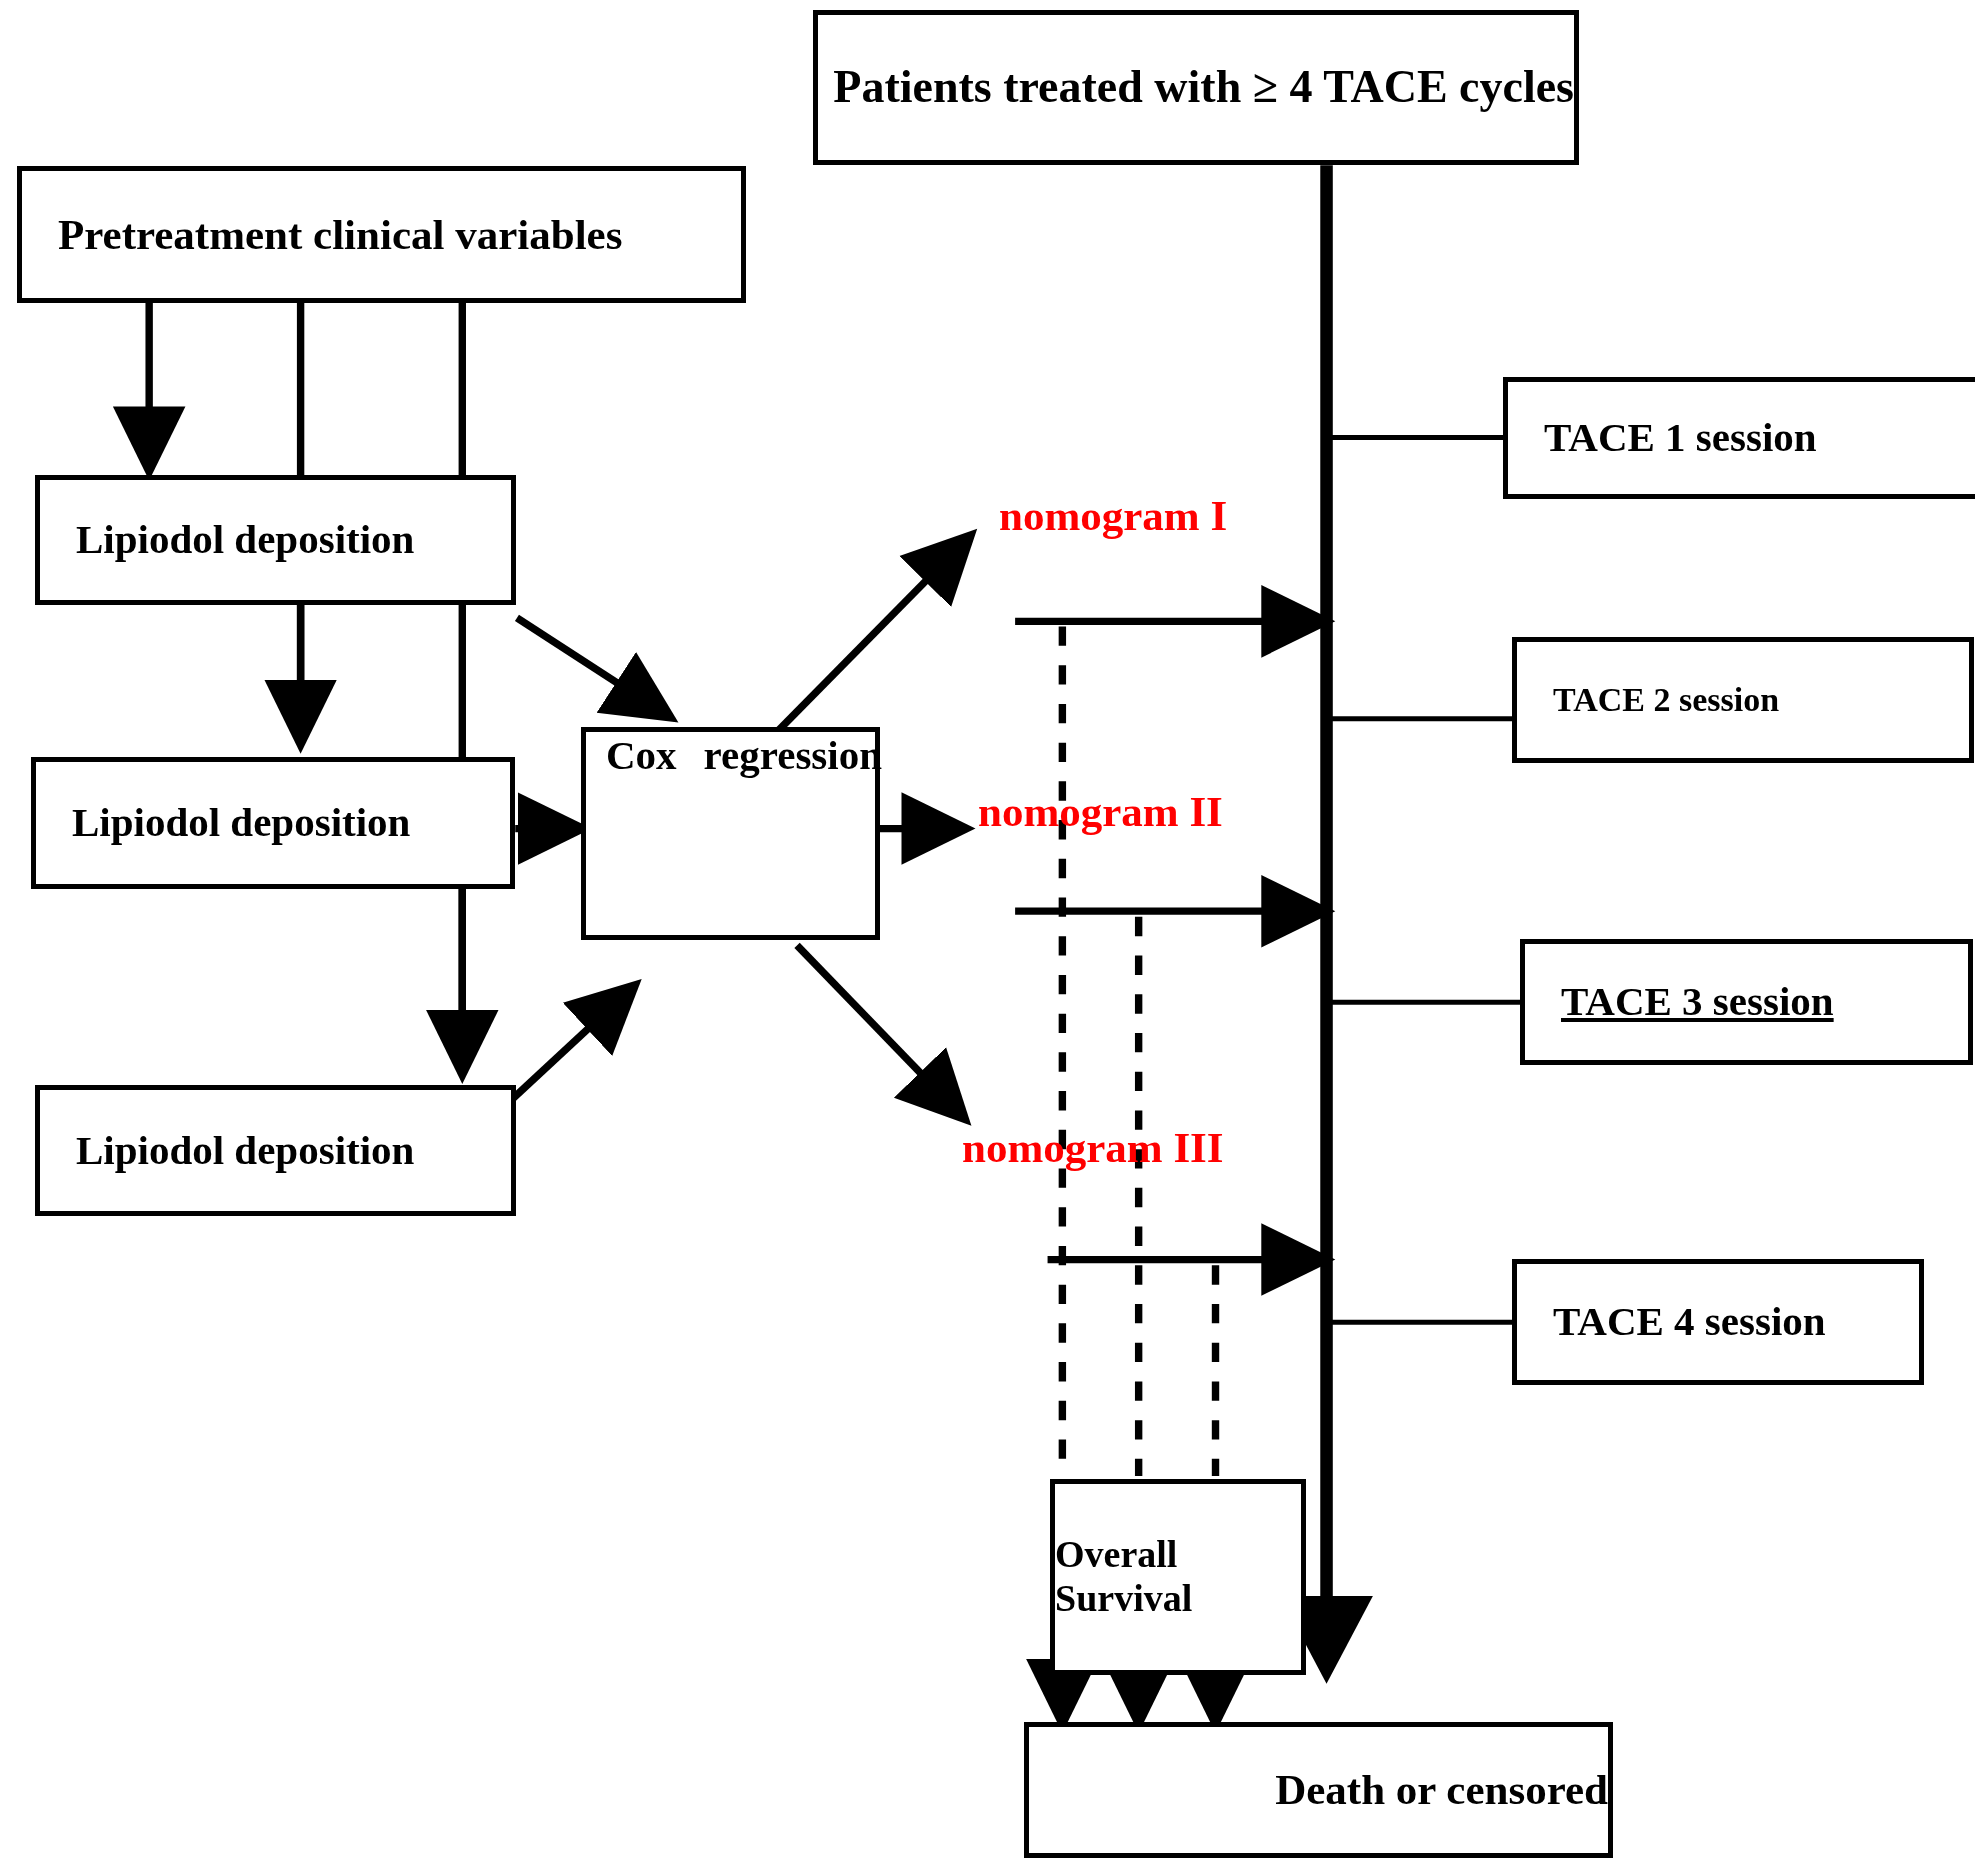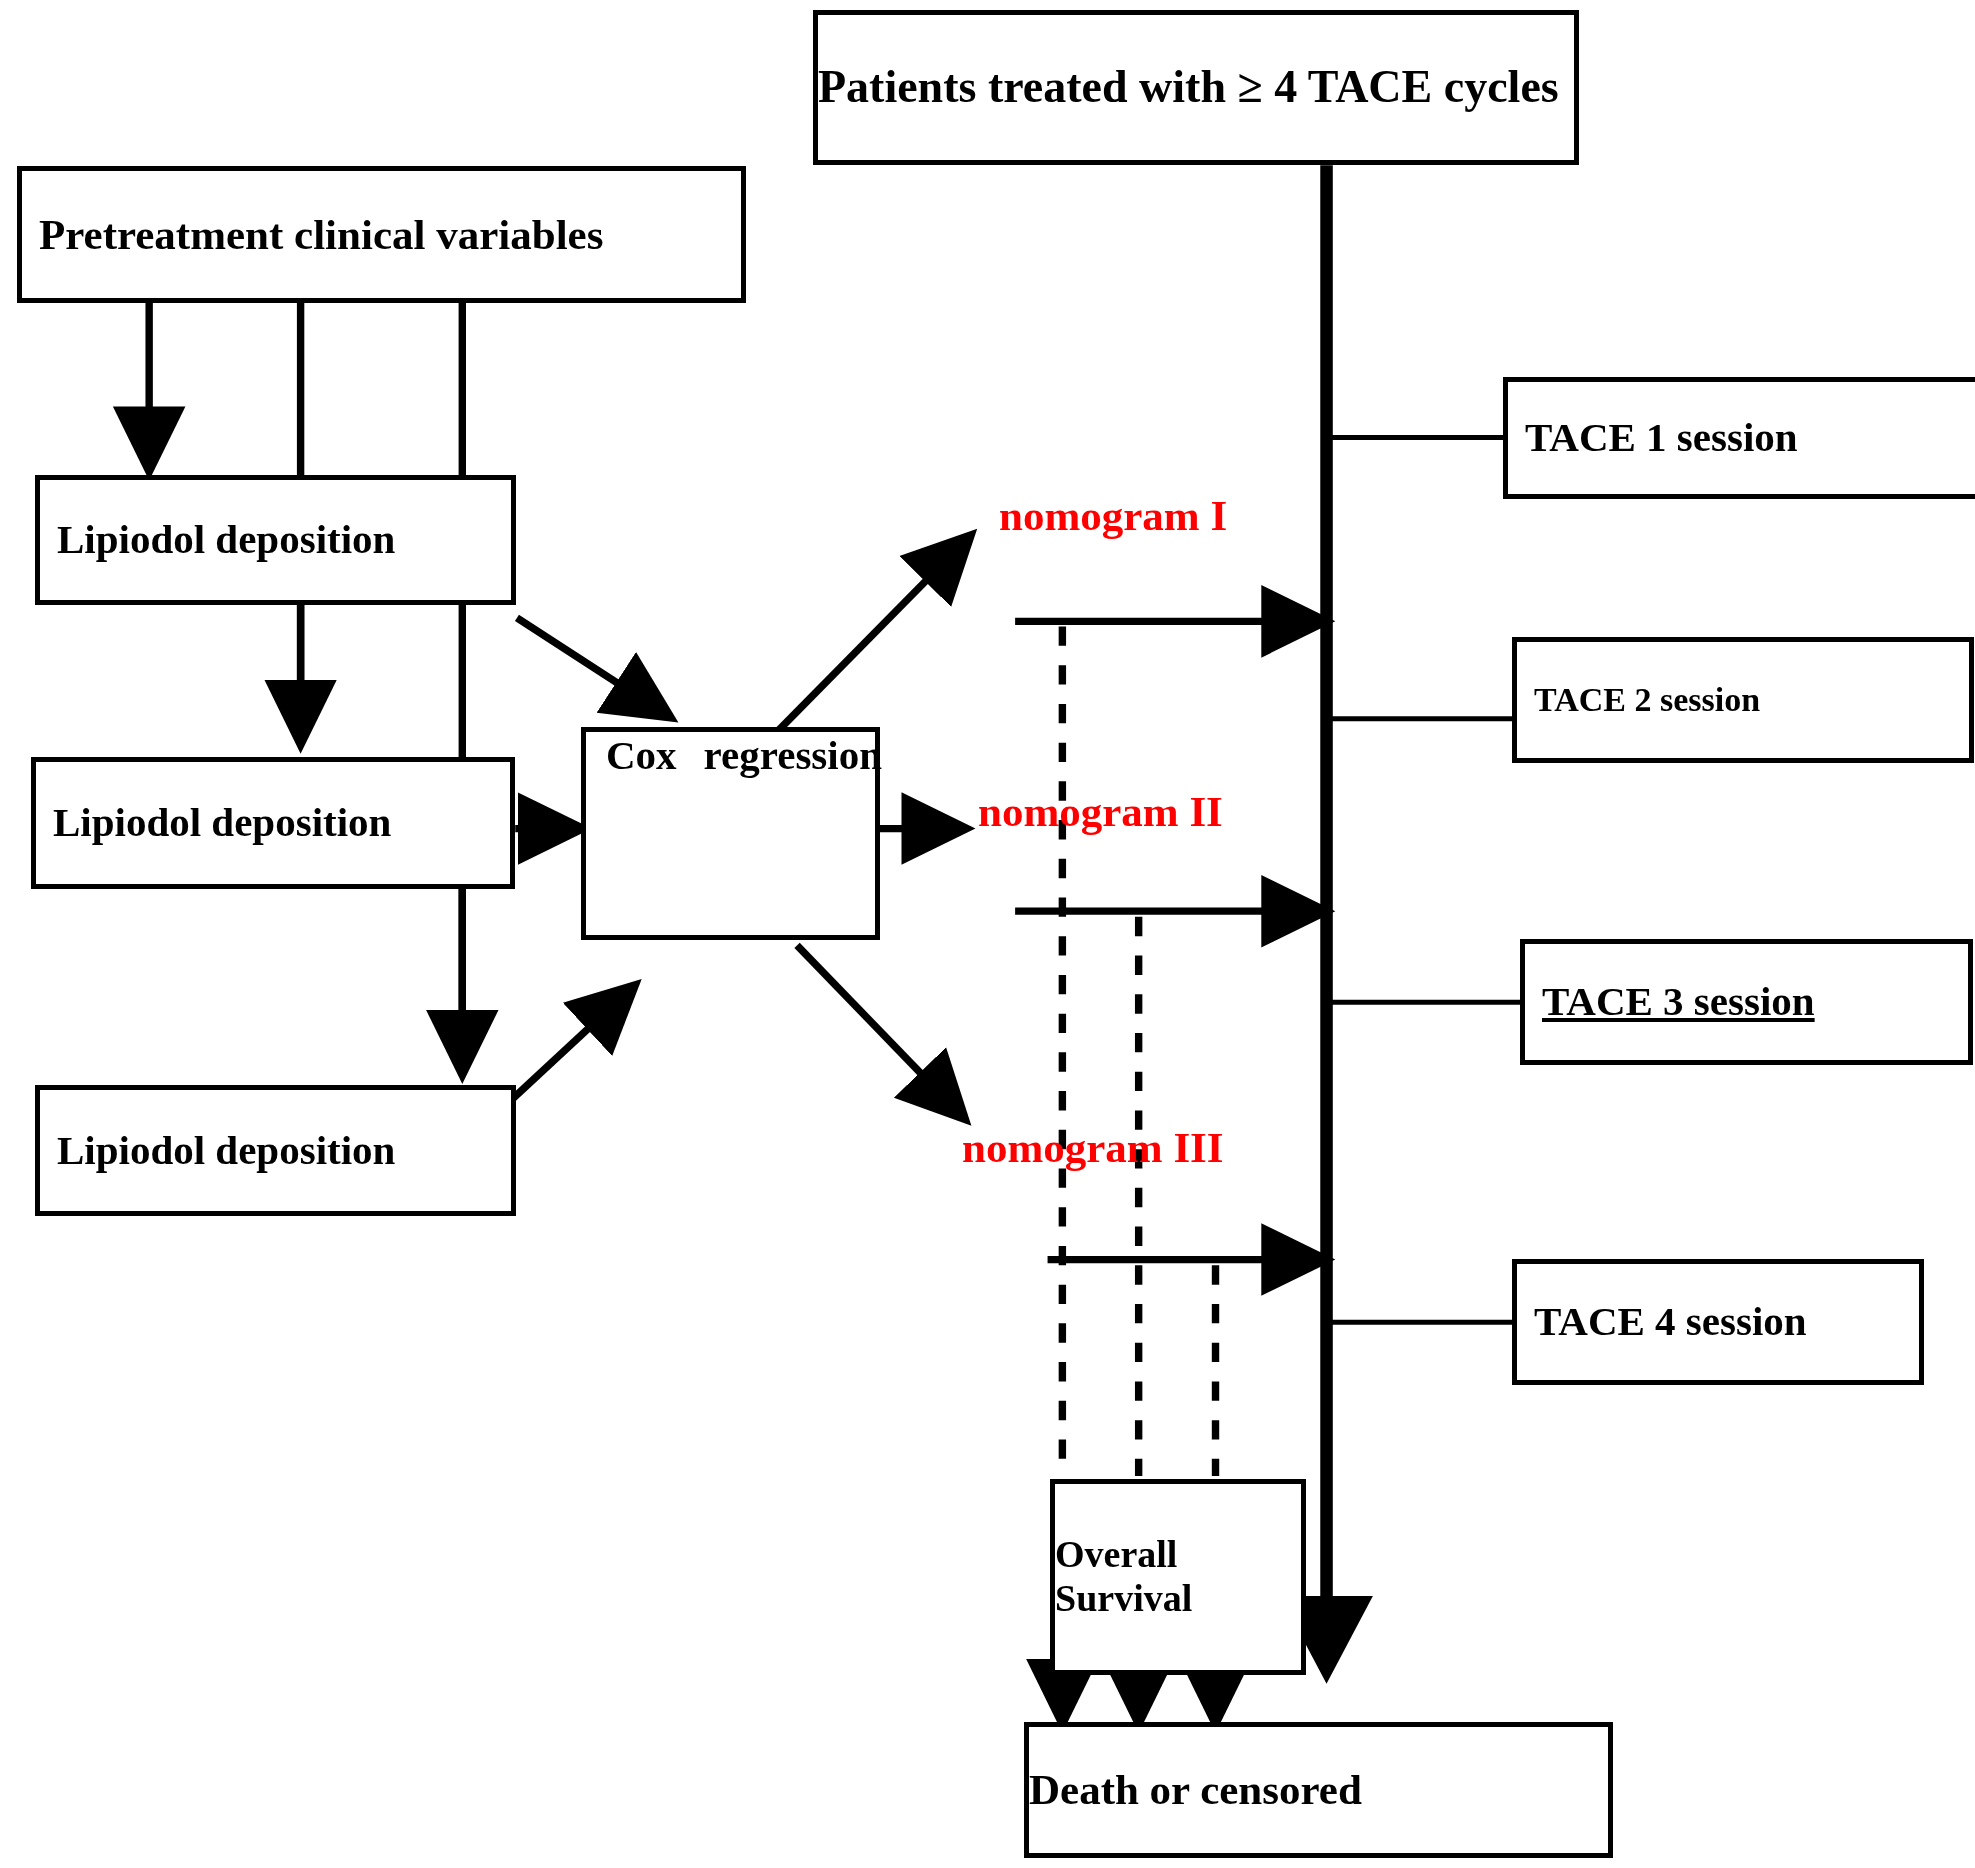--- a/index.html
+++ b/index.html
@@ -15,22 +15,22 @@
     align-items:center;
     z-index:5;
   }
   .box .lbl{
     display:block;
     width:100%;
     color:#000000;
     font-weight:bold;
     line-height:1.15;
   }
-  .pad-l{padding-left:17px;}
-  .center{text-align:left;}
+  .pad-l{padding-left:36px;}
+  .center{text-align:right;}
 
   .nomo{
     position:absolute;
     color:#ff0000;
     font-weight:bold;
     white-space:nowrap;
     z-index:6;
   }
 
   svg#wires{position:absolute;left:0;top:0;width:1975px;height:1869px;z-index:1;overflow:visible;}

